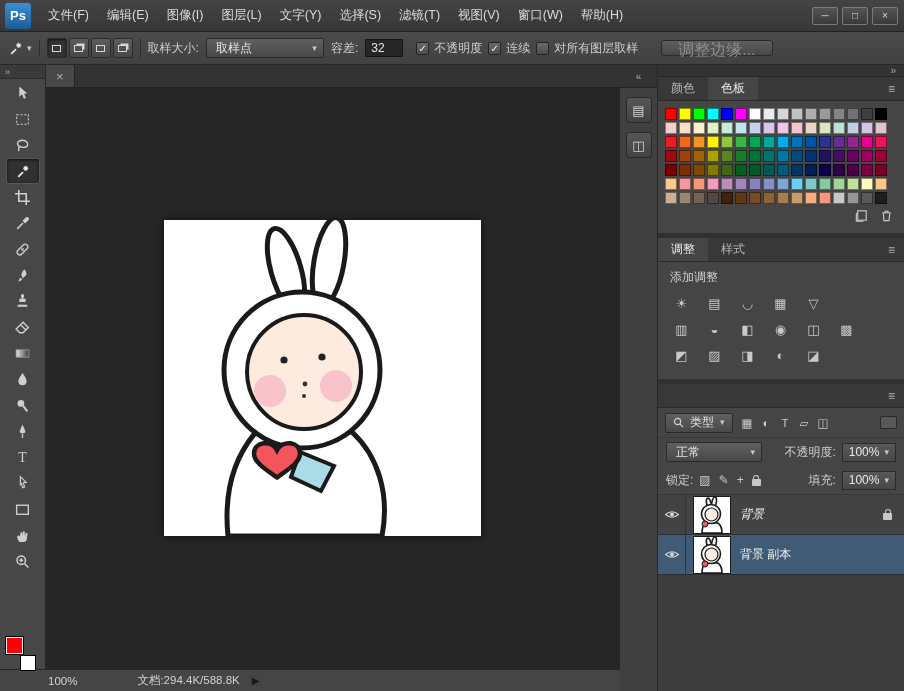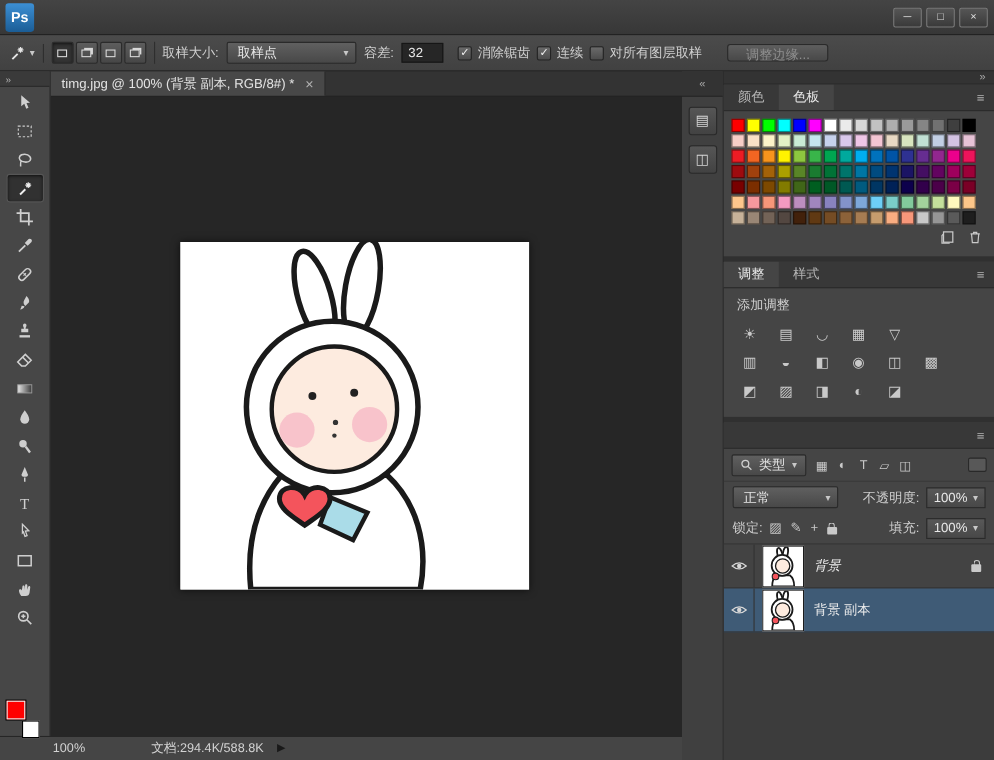--- a/index.html
+++ b/index.html
@@ -31,21 +31,21 @@
   .mode-glyph.dbl{box-shadow:2px -2px 0 -0.5px #d8d8d8}
   .opt-label{font-size:12px;color:#cfcfcf;white-space:nowrap}
   .dropdown{height:20px;background:linear-gradient(#606060,#484848);border:1px solid #2a2a2a;border-radius:2px;
             display:flex;align-items:center;gap:12px;padding:0 6px 0 9px;font-size:12px;color:#e6e6e6}
   .opt-input{width:38px;height:18px;background:#262626;border:1px solid #161616;color:#e8e8e8;
              font-size:12px;padding:0 5px;font-family:inherit}
   .checkbox{display:flex;align-items:center;gap:5px;margin-left:6px}
   .cb-box{width:13px;height:13px;background:linear-gradient(#6a6a6a,#4c4c4c);border:1px solid #242424;
           border-radius:2px;display:flex;align-items:center;justify-content:center;font-size:10px;color:#f2f2f2}
   .refine-btn{margin-left:16px;height:16px;line-height:18px;padding:0 16px;border:1px solid #2a2a2a;border-radius:3px;
-              background:linear-gradient(#5e5e5e,#484848);color:#8f8f8f;font-size:12px}
+              background:linear-gradient(#5e5e5e,#484848);color:#8f8f8f;font-size:16px}
 
   
   .app-body{display:flex;height:626px}
   .left-zone{width:620px;display:flex;flex-direction:column}
   .work-row{flex:1;display:flex;min-height:0}
 
   
   .toolbar{width:46px;background:#474747;border-right:1px solid #282828;display:flex;flex-direction:column;
            align-items:center;position:relative}
   .toolbar-head{width:100%;height:14px;background:#3a3a3a;border-bottom:1px solid #2b2b2b;color:#b5b5b5;
@@ -124,20 +124,32 @@
   .thumb svg{width:100%;height:100%;display:block}
   .layer-name{font-size:12px;color:#ededed}
   .layer-name.italic{font-style:italic}
   .layer-lock{margin-left:auto;margin-right:12px}
 </style>
 </head>
 <body>
 
 <div class="titlebar">
   <div class="ps-logo">Ps</div>
+  <div style="display:flex">
+      <span class="menu-item">文件(F)</span>
+      <span class="menu-item">编辑(E)</span>
+      <span class="menu-item">图像(I)</span>
+      <span class="menu-item">图层(L)</span>
+      <span class="menu-item">文字(Y)</span>
+      <span class="menu-item">选择(S)</span>
+      <span class="menu-item">滤镜(T)</span>
+      <span class="menu-item">视图(V)</span>
+      <span class="menu-item">窗口(W)</span>
+      <span class="menu-item">帮助(H)</span>
+    </div>
   <div class="win-controls">
     <span class="win-btn">─</span>
     <span class="win-btn">□</span>
     <span class="win-btn">×</span>
   </div>
 </div>
 
 <div class="options-bar">
   <span class="tool-preset">
     <svg viewBox="0 0 16 16">
@@ -163,21 +175,21 @@
   <span class="opt-label">取样大小:</span>
   <span class="dropdown" style="width:118px">
     <span style="flex:1">取样点</span>
     <span class="caret">▾</span>
   </span>
   <span class="opt-label">容差:</span>
   <input class="opt-input" readonly="" value="32" style="">
   <span style="display:flex;align-items:center">
       <span class="checkbox">
         <span class="cb-box">✓</span>
-        <span class="opt-label">消除锯齿</span>
+        <span class="opt-label">不透明度</span>
       </span>
       <span class="checkbox">
         <span class="cb-box">✓</span>
         <span class="opt-label">连续</span>
       </span>
       <span class="checkbox">
         <span class="cb-box"></span>
         <span class="opt-label">对所有图层取样</span>
       </span>
     </span>
@@ -307,21 +319,20 @@
 
         <div class="fg-swatches">
           <span class="swatch-bg"></span>
           <span class="swatch-fg" style="background:#ff0000"></span>
         </div>
       </div>
 
       <div class="canvas-col">
         <div class="tabstrip">
           <div class="doc-tab">
-            <span>timg.jpg @ 100% (背景 副本, RGB/8#) *</span>
             <span class="tab-close">×</span>
           </div>
         </div>
         <div class="canvas">
           <div class="image">
             <svg viewBox="0 0 317 316">
               <rect width="317" height="316" fill="#ffffff"></rect>
               <ellipse cx="122" cy="50" rx="15" ry="43" fill="#fff" stroke="#1a1a1a" stroke-width="5" transform="rotate(-16 122 50)"></ellipse>
               <ellipse cx="165" cy="42" rx="15" ry="45" fill="#fff" stroke="#1a1a1a" stroke-width="5" transform="rotate(10 165 42)"></ellipse>
               <path d="M92 212 C68 240 60 276 64 316 L218 316 C226 274 214 236 188 212 Z" fill="#fff" stroke="#1a1a1a" stroke-width="5"></path>

